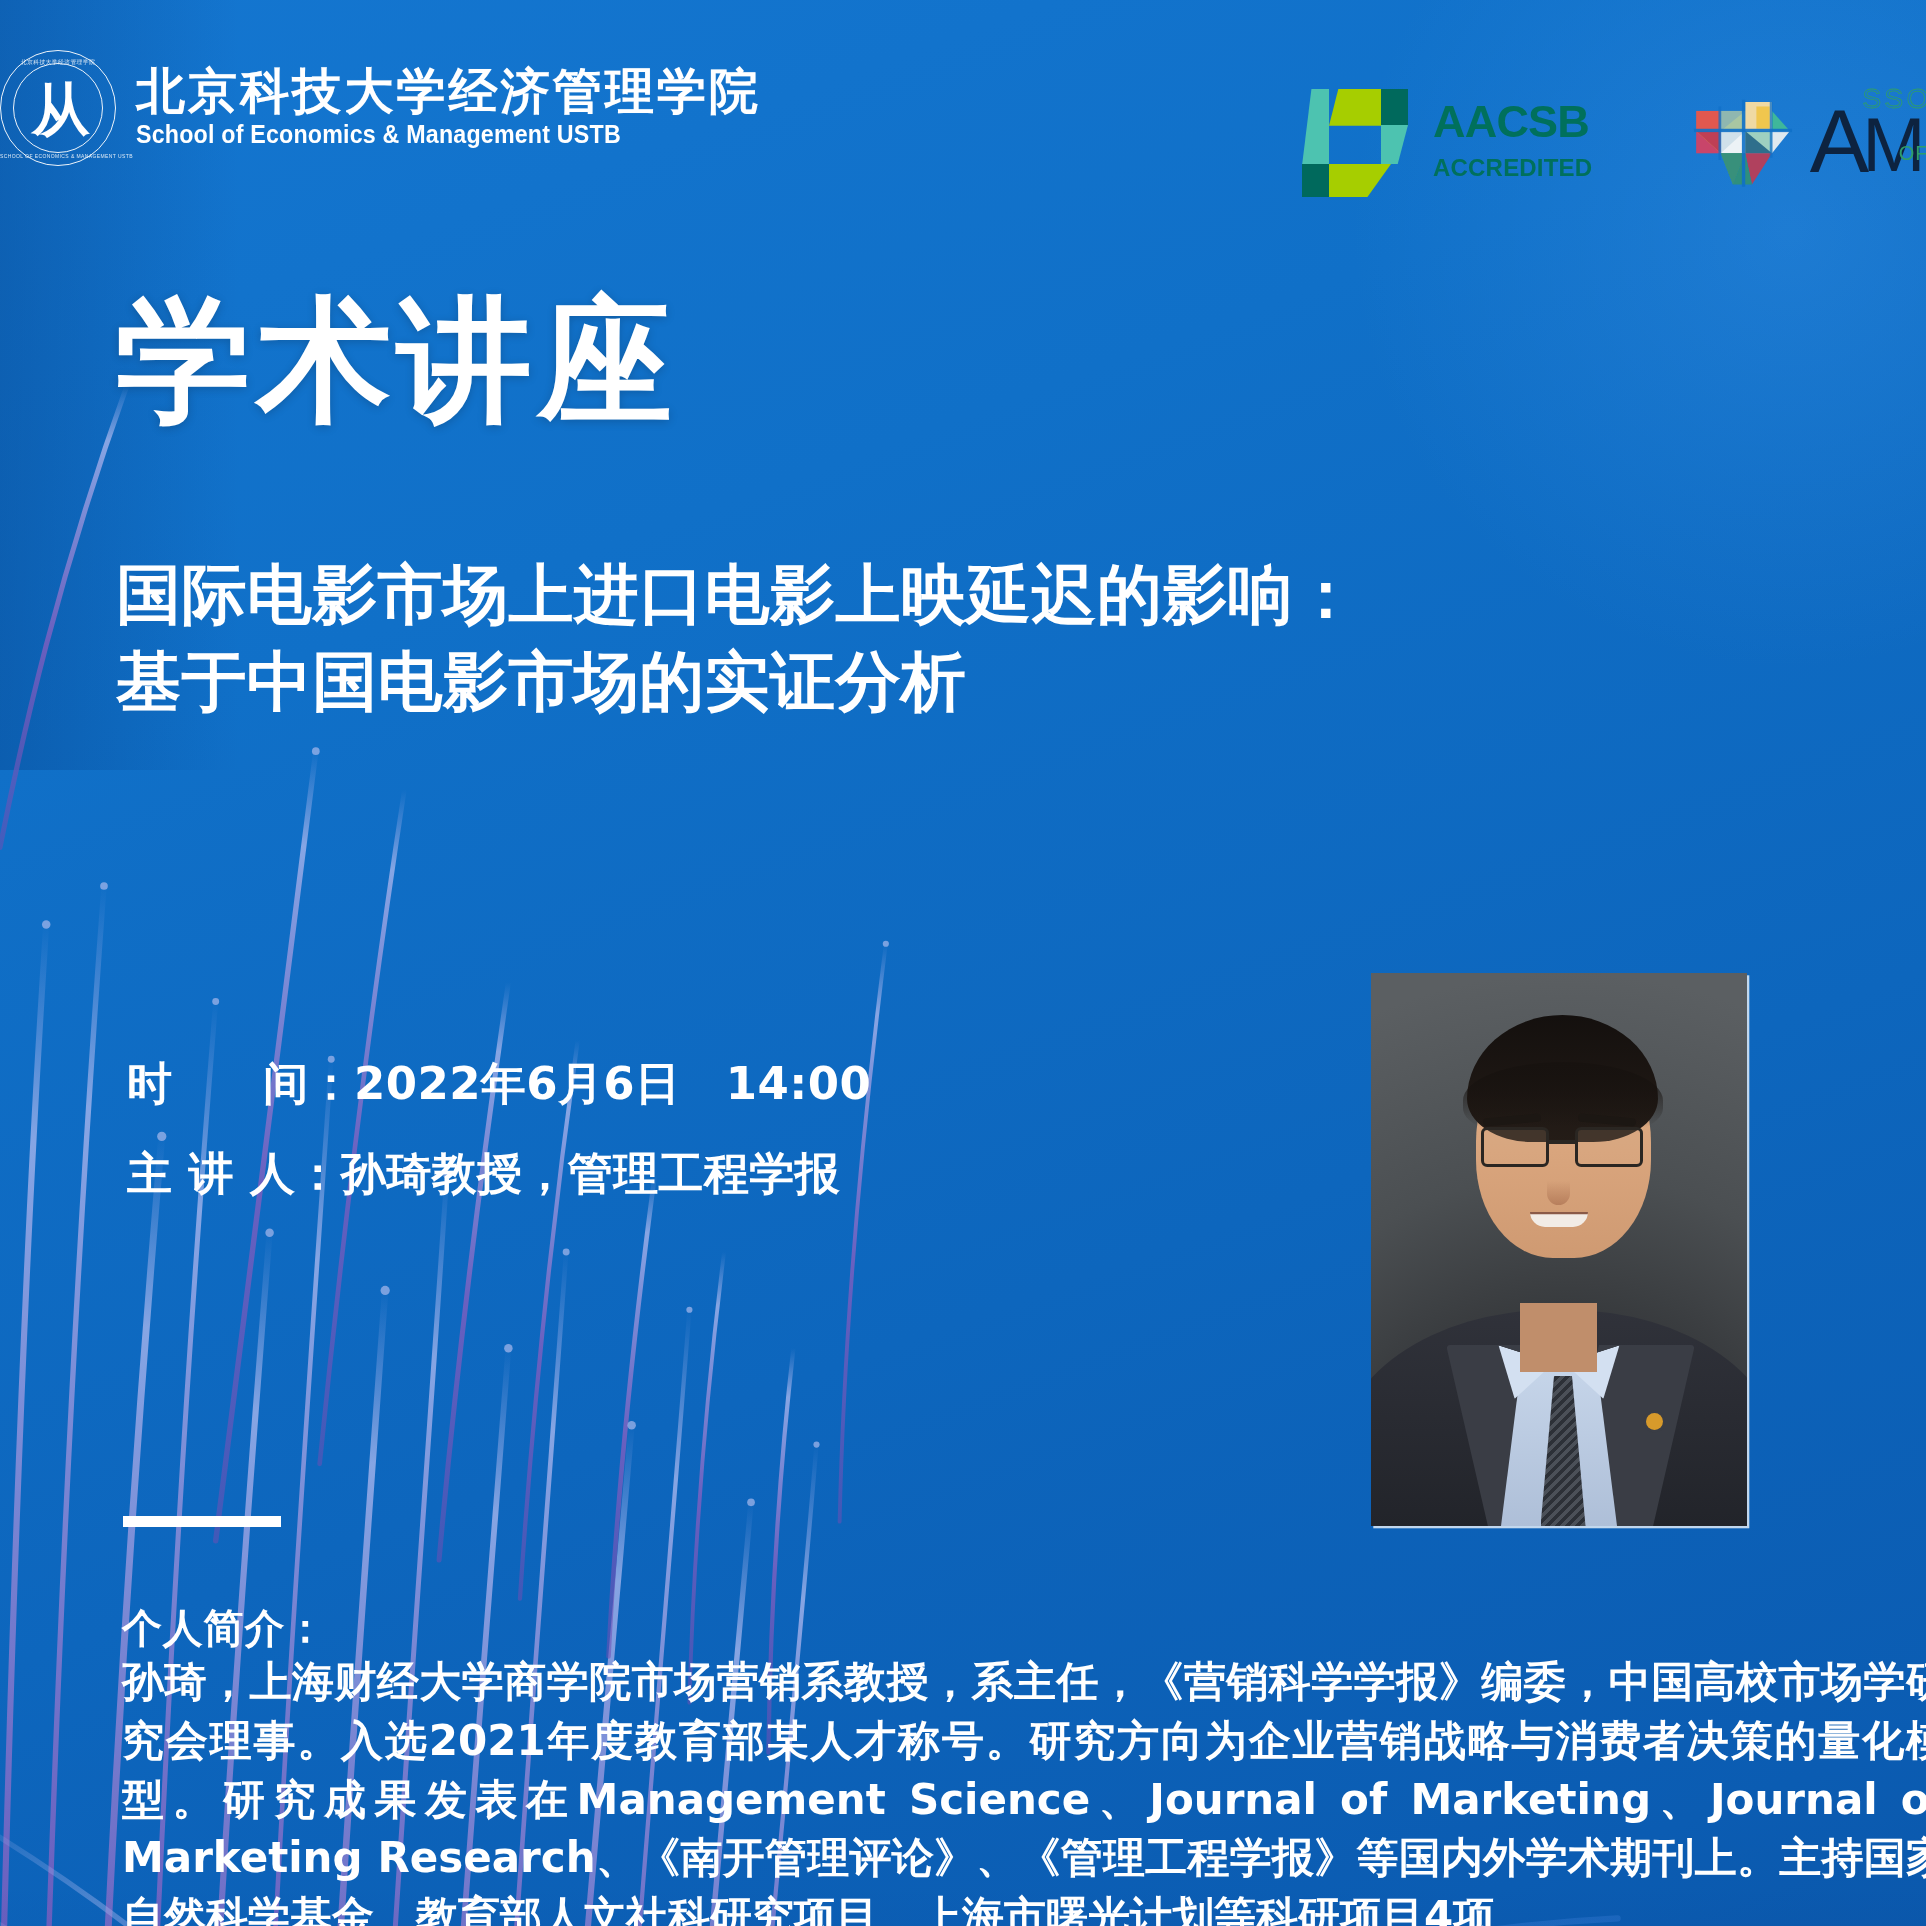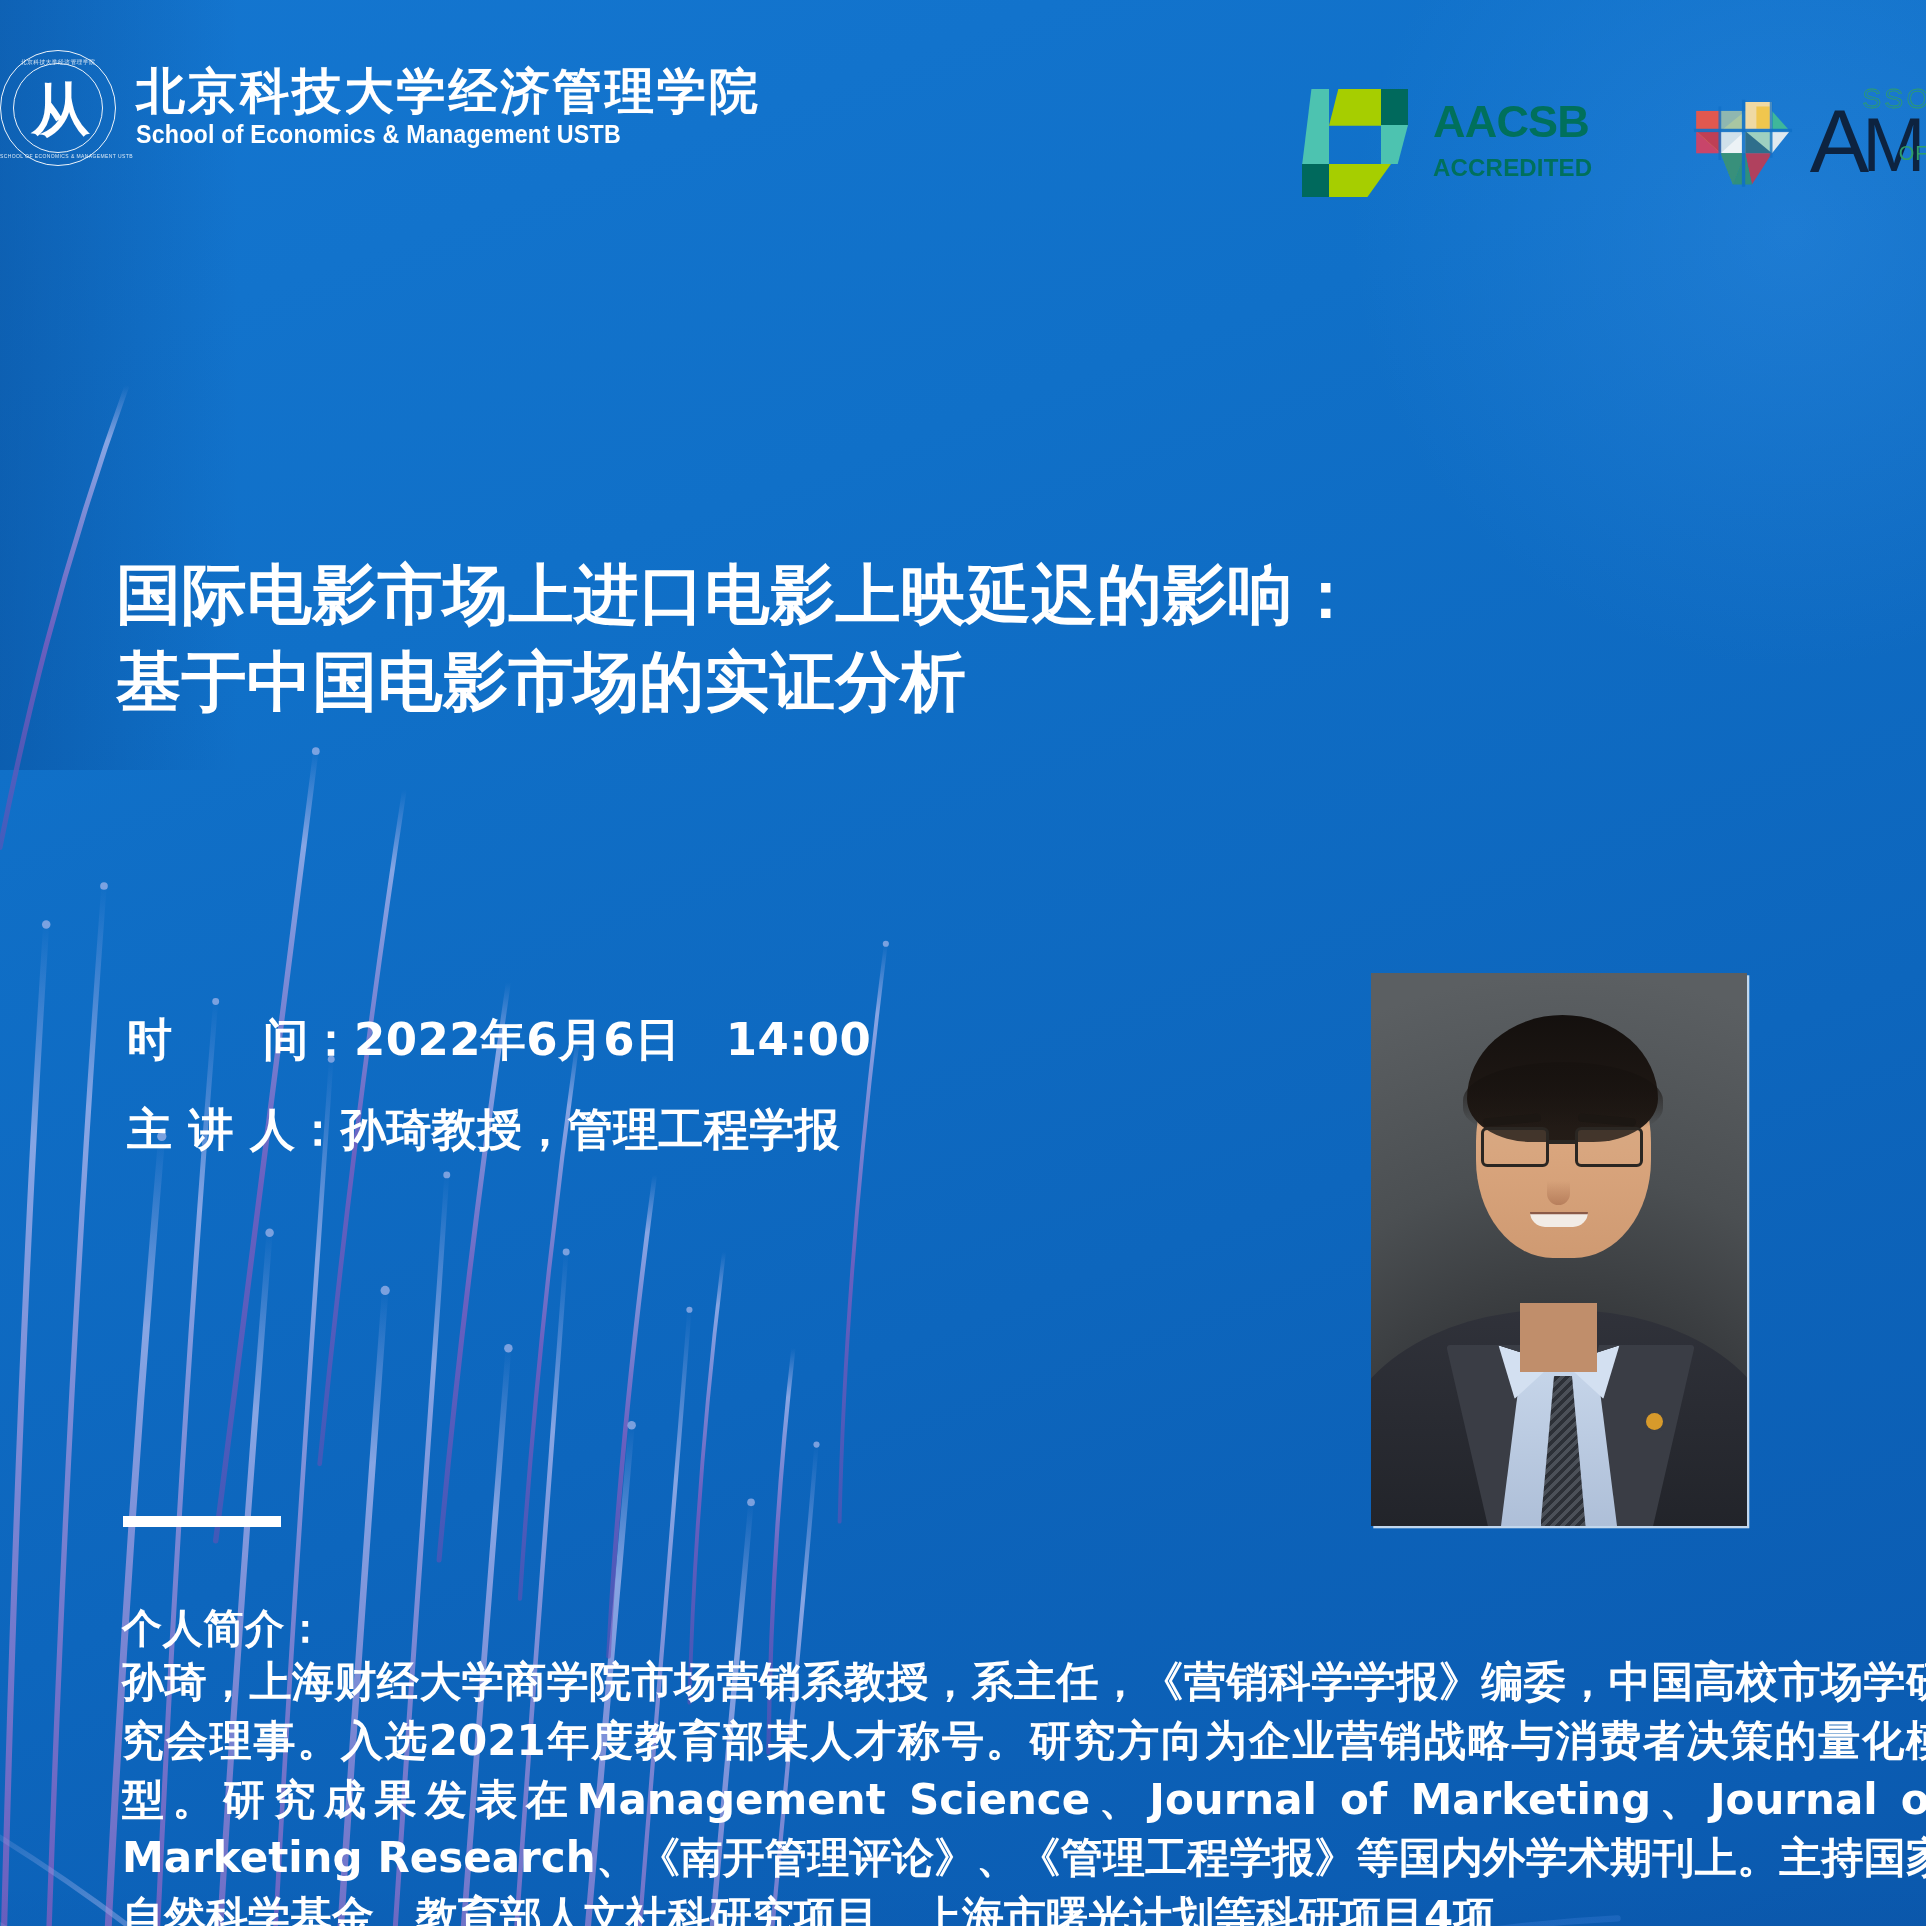--- a/index.html
+++ b/index.html
@@ -105,20 +105,21 @@
     font-size:65px; font-weight:700; color:#fff; line-height:1.34;
     letter-spacing:0.4px; font-family:"DejaVu Sans","Liberation Sans",sans-serif;
   }
 
   
   .details { position:absolute; left:127px; top:1017px; }
   .drow {
     color:#fff; font-size:45px; font-weight:700; line-height:1;
     margin-bottom:45px; white-space:nowrap; letter-spacing:0.4px;
     font-family:"DejaVu Sans","Liberation Sans",sans-serif;
+    margin-top:44px;
   }
   .dlabel { display:inline-block; }
 
   
   .photo {
     position:absolute; left:1371px; top:973px; width:376px; height:553px;
     background:
       radial-gradient(ellipse 150% 120% at 52% 120%, #1d1f22 0%, #2e3033 38%, #4b4f52 70%, #5b5f62 100%);
     box-shadow:2.3px 2.3px 0 rgba(255,255,255,.75);
     overflow:hidden;
@@ -370,20 +371,21 @@
         <span class="amba-A">A</span>
         <div class="amba-stack">
           <span class="amba-assoc">SSOCIATION</span>
           <span class="amba-mbas">MBAS</span>
         </div>
         <span class="amba-of">OF</span>
       </div>
     </div>
   </div>
 
+  <div class="kicker">学术讲座</div>
 
   <div class="subtitle">
     <div>国际电影市场上进口电影上映延迟的影响：</div>
     <div>基于中国电影市场的实证分析</div>
   </div>
 
   <div class="details">
     <div class="drow">
       <span class="dlabel">时　　间：</span><span>2022年6月6日　14:00</span>
     </div>

